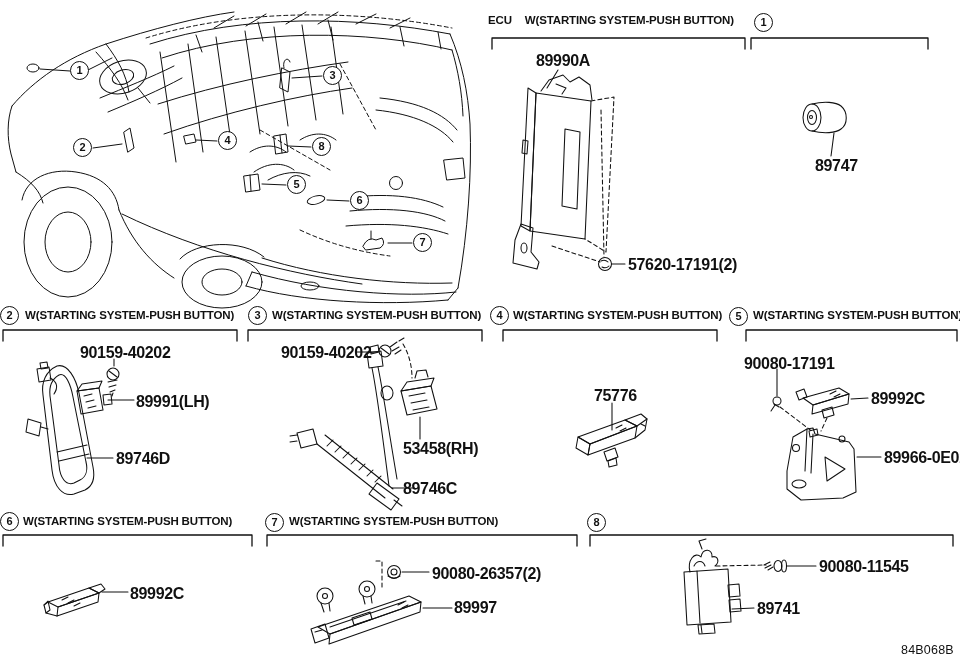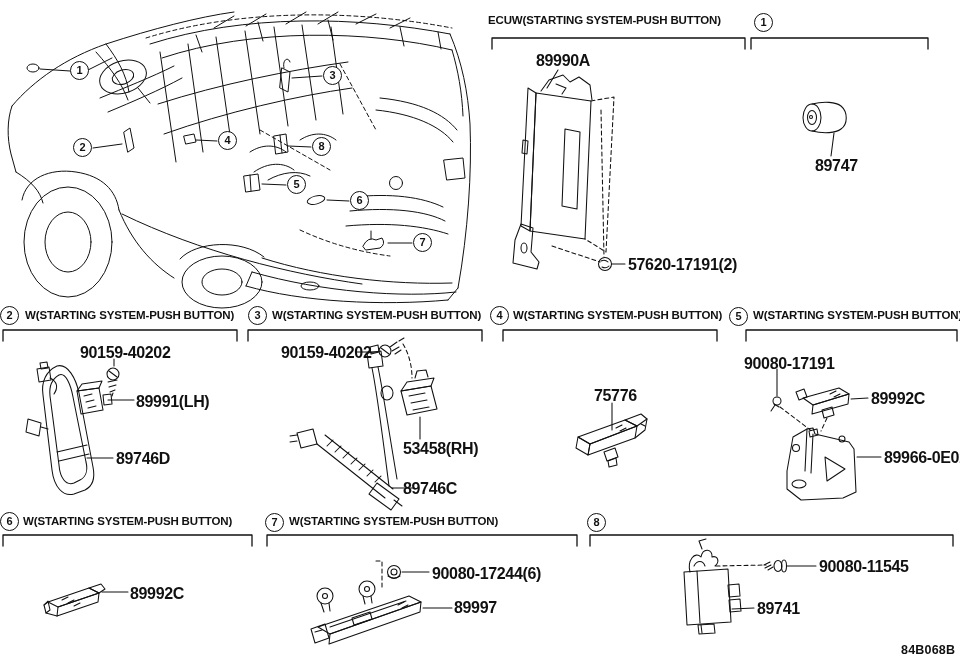--- a/index.html
+++ b/index.html
@@ -2,24 +2,24 @@
 <html><head>
 <meta charset="utf-8">
 <style>
   *{margin:0;padding:0;box-sizing:border-box}
   html,body{background:#fff}
   body{width:960px;height:663px;position:relative;font-family:"Liberation Sans",sans-serif;color:#111}
   #stage{position:absolute;left:0;top:0;width:960px;height:663px;background:#fff;overflow:hidden}
   svg.art{position:absolute;left:0;top:0;display:block}
   .lbl{position:absolute;font-weight:700;font-size:16px;line-height:1;letter-spacing:-0.35px;white-space:nowrap}
   .hdr{position:absolute;font-weight:700;font-size:11.5px;line-height:1;letter-spacing:-0.15px;white-space:nowrap}
-  .hdrline{display:flex;}
+  .hdrline{display:flex;gap:13px}
   .co{position:absolute;width:19px;height:19px;border:1.5px solid #111;border-radius:50%;background:#fff;
       display:flex;align-items:center;justify-content:center;font-size:11px;font-weight:700;line-height:1}
-  .code{position:absolute;font-weight:700;font-size:12.5px;letter-spacing:0.2px}
+  .code{position:absolute;font-weight:400;font-size:12.5px;letter-spacing:0.2px}
 </style>
 </head>
 <body>
 
 <div id="stage">
 
   <svg class="art" width="960" height="663" viewBox="0 0 960 663" stroke="#111" fill="none" stroke-width="1.05" stroke-linecap="round" stroke-linejoin="round">
 
     <g stroke-width="1.3">
       <path d="M492,49 V38 H745 V49"></path>
@@ -383,21 +383,21 @@
   <div class="co" style="left:0px;top:512px">
       <span>6</span>
     </div>
   <div class="hdr" style="left:23px;top:516px">W(STARTING SYSTEM-PUSH BUTTON)</div>
   <div class="lbl" style="left:130px;top:586px">89992C</div>
 
   <div class="co" style="left:265px;top:513px">
       <span>7</span>
     </div>
   <div class="hdr" style="left:289px;top:516px">W(STARTING SYSTEM-PUSH BUTTON)</div>
-  <div class="lbl" style="left:432px;top:566px">90080-17244(6)</div>
+  <div class="lbl" style="left:432px;top:566px">90080-26357(2)</div>
   <div class="lbl" style="left:454px;top:600px">89997</div>
 
   <div class="co" style="left:587px;top:513px">
       <span>8</span>
     </div>
   <div class="lbl" style="left:819px;top:559px">90080-11545</div>
   <div class="lbl" style="left:757px;top:601px">89741</div>
 
   <div class="code" style="left:901px;top:643px">84B068B</div>
 

